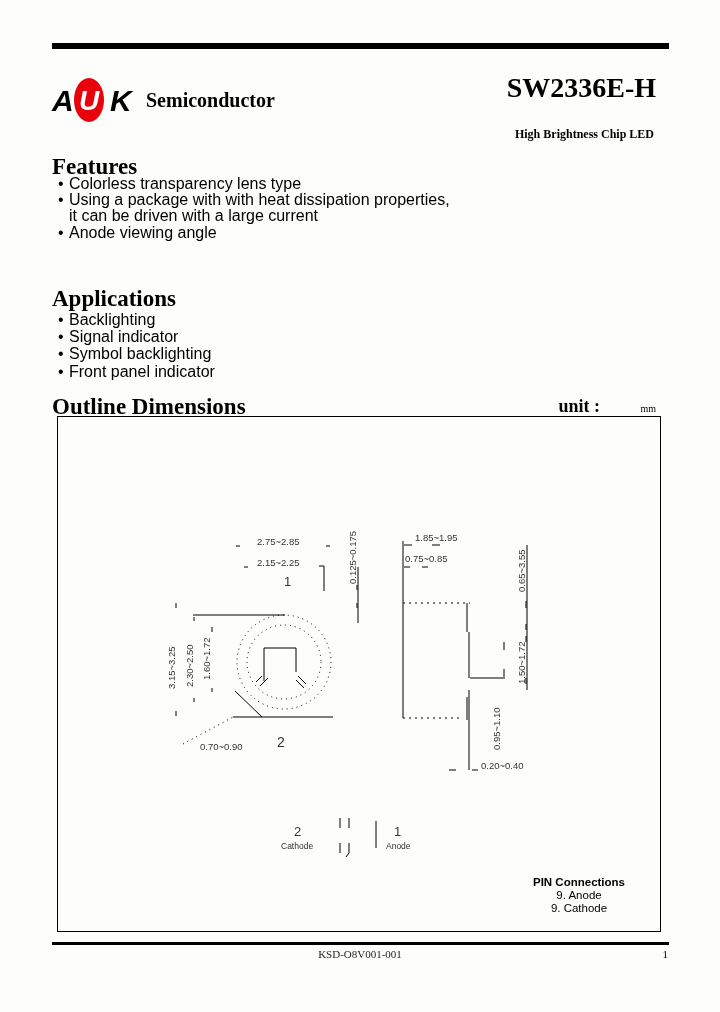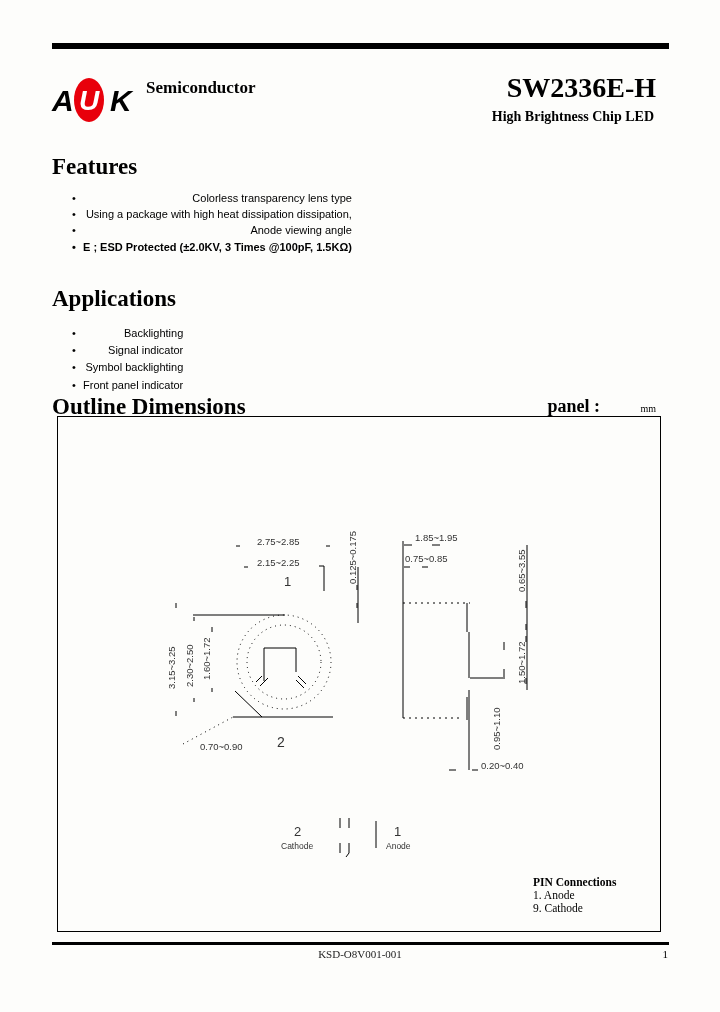--- a/index.html
+++ b/index.html
@@ -4,35 +4,35 @@
 <style>
   html, body { margin:0; padding:0; background:#fdfdfb; }
   body { width:720px; height:1012px; position:relative; overflow:hidden; color:#000; }
   .abs { position:absolute; }
   .topbar { left:52px; top:43px; width:617px; height:6px; background:#000; }
   .logo { left:52px; top:78px; height:44px; width:230px; }
   .logo-a { position:absolute; left:0; top:8px; font-family:"Liberation Sans",sans-serif; font-weight:bold; font-style:italic; font-size:30px; line-height:30px; }
   .logo-u-oval { position:absolute; left:22px; top:0; width:30px; height:44px; background:#e8000b; border-radius:50%; }
   .logo-u { position:absolute; left:27px; top:8px; font-family:"Liberation Sans",sans-serif; font-weight:bold; font-style:italic; font-size:28px; line-height:30px; color:#fff; }
   .logo-k { position:absolute; left:58px; top:8px; font-family:"Liberation Sans",sans-serif; font-weight:bold; font-style:italic; font-size:30px; line-height:30px; }
-  .logo-semi { position:absolute; left:94px; top:0; font-family:"Liberation Serif",serif; font-weight:bold; font-size:17px; line-height:20px; }
+  .logo-semi { position:absolute; left:94px; top:12px; font-family:"Liberation Serif",serif; font-weight:bold; font-size:20px; line-height:20px; }
   .part { right:64px; top:72px; font-family:"Liberation Serif",serif; font-weight:bold; font-size:28px; line-height:32px; }
-  .subtitle { right:66px; top:109px; font-family:"Liberation Serif",serif; font-weight:bold; font-size:14px; }
+  .subtitle { right:66px; top:127px; font-family:"Liberation Serif",serif; font-weight:bold; font-size:12px; }
   .h { font-family:"Liberation Serif",serif; font-weight:bold; font-size:23px; line-height:22px; left:52px; }
-  .list { left:58px; font-family:"Liberation Sans",sans-serif; font-size:11px; line-height:16.2px; margin:14px; padding:0; list-style:none;text-align:right; }
+  .list { left:58px; font-family:"Liberation Sans",sans-serif; font-size:16px; line-height:16.2px; margin:0; padding:0; list-style:none; }
   .list li { position:relative; padding-left:11px; white-space:nowrap; }
   .list li::before { content:"•"; position:absolute; left:0; top:0; }
   .list li.cont::before { content:""; }
   .list li.bold { font-weight:bold; }
   .apps li { line-height:17.2px; }
   .unit { right:64px; top:396px; font-family:"Liberation Serif",serif; font-weight:bold; font-size:18px; }
   .unit small { font-weight:normal; font-size:10px;margin-left:36px; }
   .box { left:57px; top:416px; width:604px; height:516px; border:1.5px solid #000; box-sizing:border-box; }
   .drawing { left:57px; top:416px; width:604px; height:516px; }
-  .pin { left:533px; top:876px; font-family:Liberation Serif, serif; font-size:11.5px; line-height:13px; }
+  .pin { left:533px; top:876px; font-family:Liberation Sans, sans-serif; font-size:11.5px; line-height:13px;text-align:center; }
   .pin .t { font-weight:bold; }
   .botbar { left:52px; top:942px; width:617px; height:3px; background:#000; }
   .doc { left:0; width:720px; text-align:center; top:948px; font-family:"Liberation Serif",serif; font-size:11px; color:#222; }
   .page { right:52px; top:948px; font-family:"Liberation Serif",serif; font-size:11px; }
   svg text { font-family:"Liberation Sans",sans-serif; }
 </style>
 </head>
 <body>
 
 <div class="abs topbar"></div>
@@ -44,36 +44,36 @@
   <span class="logo-k">K</span>
   <span class="logo-semi">Semiconductor</span>
 </div>
 
 <div class="abs part">SW2336E-H</div>
 <div class="abs subtitle">High Brightness Chip LED</div>
 
 <div class="abs h" style="top:156px">Features</div>
 <ul class="abs list" style="top:176px">
   <li>Colorless transparency lens type</li>
-  <li>Using a package with high heat dissipation dissipation,</li>
+  <li>Using a package with with heat dissipation properties,</li>
+  <li class="cont">it can be driven with a large current</li>
   <li>Anode viewing angle</li>
-  <li class="bold">E ; ESD Protected (±2.0KV, 3 Times @100pF, 1.5KΩ)</li>
 </ul>
 
 <div class="abs h" style="top:288px">Applications</div>
 <ul class="abs list apps" style="top:311px">
   <li>Backlighting</li>
   <li>Signal indicator</li>
   <li>Symbol backlighting</li>
   <li>Front panel indicator</li>
 </ul>
 
 <div class="abs h" style="top:396px">Outline Dimensions</div>
 <div class="abs unit">
-  <span>panel :</span>
+  <span>unit :</span>
   <small>mm</small>
 </div>
 
 <div class="abs box"></div>
 
 <svg class="abs drawing" viewBox="57 416 604 516" width="604" height="516">
   <g stroke="#000" stroke-width="1" fill="none">
 
     <line x1="193" y1="615" x2="285" y2="615"></line>
     <line x1="233" y1="717" x2="333" y2="717"></line>
@@ -151,19 +151,19 @@
     <text x="481" y="769">0.20~0.40</text>
     <text x="294" y="836" font-size="13">2</text>
     <text x="281" y="849" font-size="8.5">Cathode</text>
     <text x="394" y="836" font-size="13">1</text>
     <text x="386" y="849" font-size="8.5">Anode</text>
   </g>
 </svg>
 
 <div class="abs pin">
   <div class="t">PIN Connections</div>
-  <div>1. Anode</div>
+  <div>9. Anode</div>
   <div>9. Cathode</div>
 </div>
 
 <div class="abs botbar"></div>
 <div class="abs doc">KSD-O8V001-001</div>
 <div class="abs page">1</div>
 
 </body></html>

